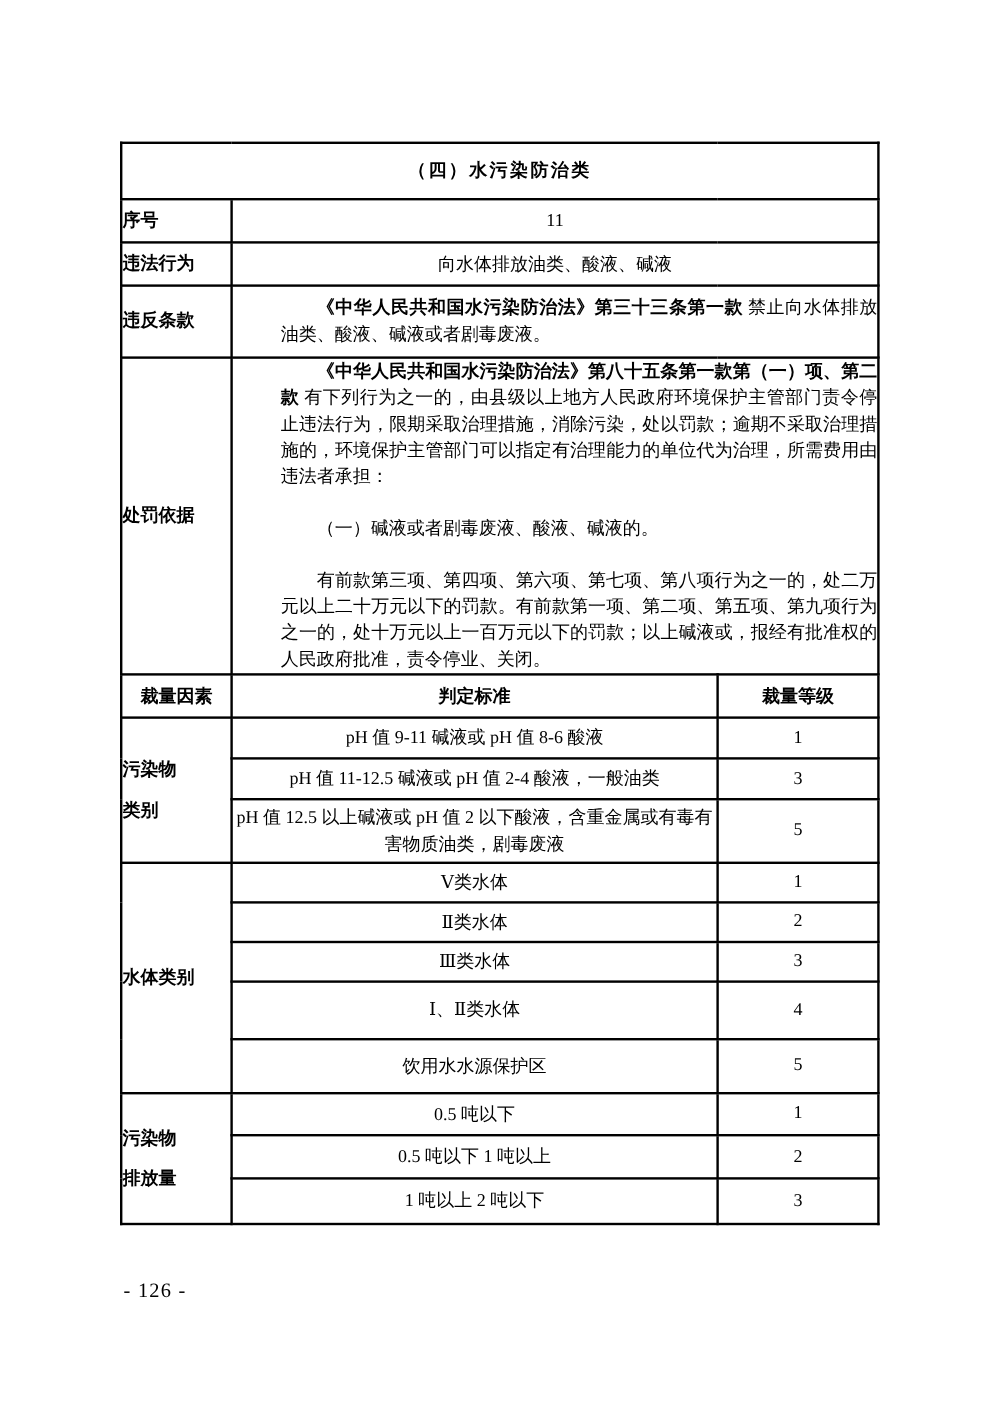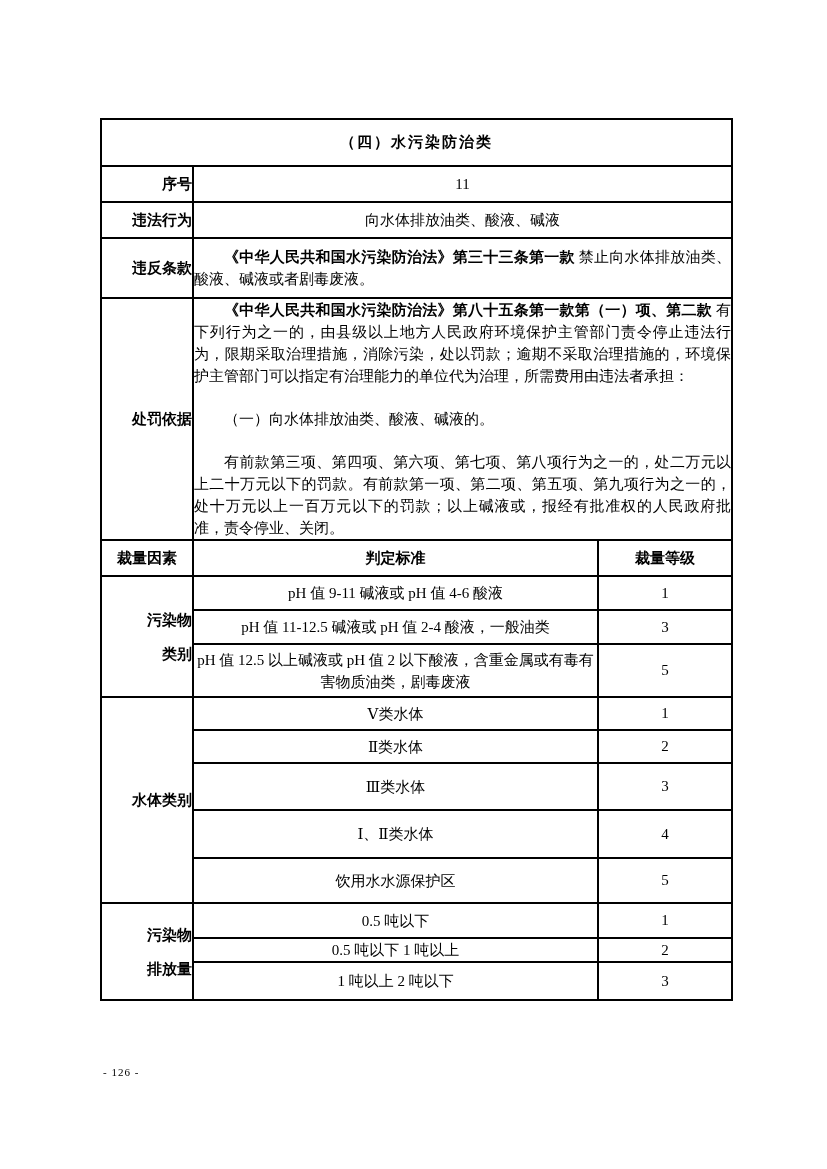--- a/index.html
+++ b/index.html
@@ -31,39 +31,40 @@
     vertical-align: middle;
     overflow: hidden;
   }
   .title-cell {
     text-align: center;
     font-weight: bold;
     font-size: 22px;
     letter-spacing: 2px;
   }
   .lbl {
-    text-align: right;
+    text-align: left;
     font-weight: bold;
     font-size: 16px;
     line-height: 34px;
   }
   .lbl div { line-height: 34px; }
   .val {
     text-align: center;
   }
   .txt {
     vertical-align: top;
     padding: 6px 13px 4px 13px;
   }
   .txt p {
     margin: 0;
     text-indent: 2em;
     text-align: justify;
     line-height: 22px;
     font-size: 15px;
+    padding-left: 40px;
   }
   .txt p.gap {
     margin-top: 21px;
   }
   .hdr {
     text-align: center;
     font-weight: bold;
     font-size: 16px;
   }
   .crit {
@@ -71,21 +72,21 @@
     line-height: 22px;
     padding: 2px 8px;
   }
   .grade {
     text-align: center;
   }
   .footer {
     position: absolute;
     left: 103px;
     top: 1066px;
-    font-size: 11px;
+    font-size: 17px;
     letter-spacing: 1px;
   }
 </style>
 </head>
 <body>
 
 <div class="table-wrap">
   <table class="penalty">
     <colgroup>
       <col style="width:92px">
@@ -112,37 +113,37 @@
       <td class="lbl">违反条款</td>
       <td colspan="2" class="txt">
         <p><b>《中华人民共和国水污染防治法》第三十三条第一款</b><span> 禁止向水体排放油类、酸液、碱液或者剧毒废液。</span></p>
       </td>
     </tr>
 
     <tr style="height:241px">
       <td class="lbl">处罚依据</td>
       <td colspan="2" class="txt">
         <p><b>《中华人民共和国水污染防治法》第八十五条第一款第（一）项、第二款</b><span> 有下列行为之一的，由县级以上地方人民政府环境保护主管部门责令停止违法行为，限期采取治理措施，消除污染，处以罚款；逾期不采取治理措施的，环境保护主管部门可以指定有治理能力的单位代为治理，所需费用由违法者承担：</span></p>
-        <p class="gap">（一）向水体排放油类、酸液、碱液的。</p>
+        <p class="gap">（一）碱液或者剧毒废液、酸液、碱液的。</p>
         <p class="gap">有前款第三项、第四项、第六项、第七项、第八项行为之一的，处二万元以上二十万元以下的罚款。有前款第一项、第二项、第五项、第九项行为之一的，处十万元以上一百万元以下的罚款；以上碱液或，报经有批准权的人民政府批准，责令停业、关闭。</p>
       </td>
     </tr>
 
     <tr style="height:36px">
       <td class="hdr">裁量因素</td>
       <td class="hdr">判定标准</td>
       <td class="hdr">裁量等级</td>
     </tr>
 
     <tr style="height:34px">
       <td rowspan="3" class="lbl">
         <div>污染物</div>
         <div>类别</div>
       </td>
-      <td class="crit">pH 值 9-11 碱液或 pH 值 4-6 酸液</td>
+      <td class="crit">pH 值 9-11 碱液或 pH 值 8-6 酸液</td>
       <td class="grade">1</td>
     </tr>
     <tr style="height:34px">
       <td class="crit">pH 值 11-12.5 碱液或 pH 值 2-4 酸液，一般油类</td>
       <td class="grade">3</td>
     </tr>
     <tr style="height:53px">
       <td class="crit">pH 值 12.5 以上碱液或 pH 值 2 以下酸液，含重金属或有毒有害物质油类，剧毒废液</td>
       <td class="grade">5</td>
     </tr>
@@ -151,42 +152,42 @@
       <td rowspan="5" class="lbl">
         <div>水体类别</div>
       </td>
       <td class="crit">Ⅴ类水体</td>
       <td class="grade">1</td>
     </tr>
     <tr style="height:33px">
       <td class="crit">Ⅱ类水体</td>
       <td class="grade">2</td>
     </tr>
-    <tr style="height:47px">
+    <tr style="height:33px">
       <td class="crit">Ⅲ类水体</td>
       <td class="grade">3</td>
     </tr>
     <tr style="height:48px">
       <td class="crit">Ⅰ、Ⅱ类水体</td>
       <td class="grade">4</td>
     </tr>
     <tr style="height:45px">
       <td class="crit">饮用水水源保护区</td>
       <td class="grade">5</td>
     </tr>
 
     <tr style="height:35px">
       <td rowspan="3" class="lbl">
         <div>污染物</div>
         <div>排放量</div>
       </td>
       <td class="crit">0.5 吨以下</td>
       <td class="grade">1</td>
     </tr>
-    <tr style="height:24px">
+    <tr style="height:36px">
       <td class="crit">0.5 吨以下 1 吨以上</td>
       <td class="grade">2</td>
     </tr>
     <tr style="height:38px">
       <td class="crit">1 吨以上 2 吨以下</td>
       <td class="grade">3</td>
     </tr>
   </tbody>
     </table>
 </div>

